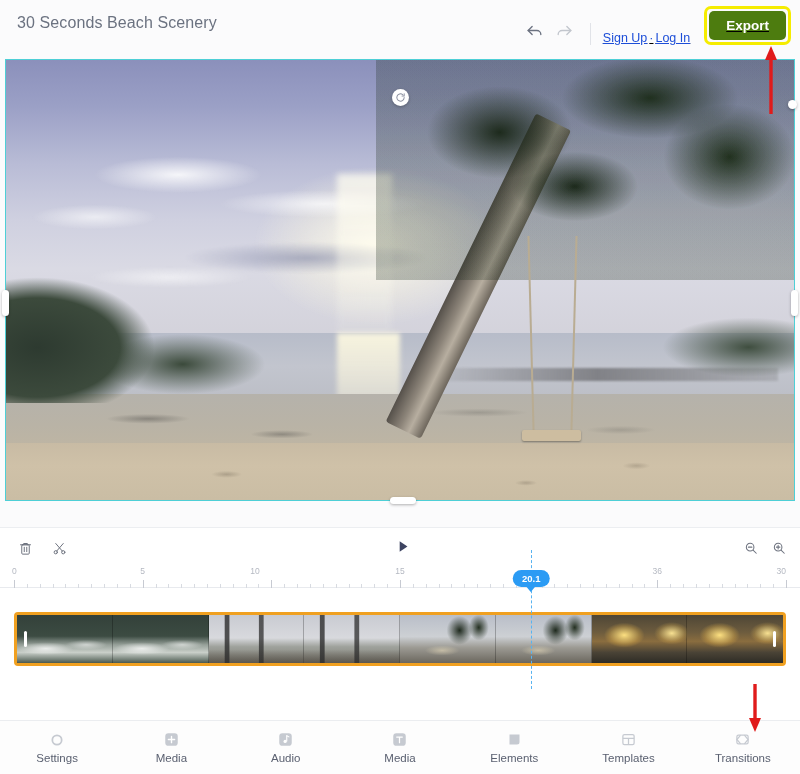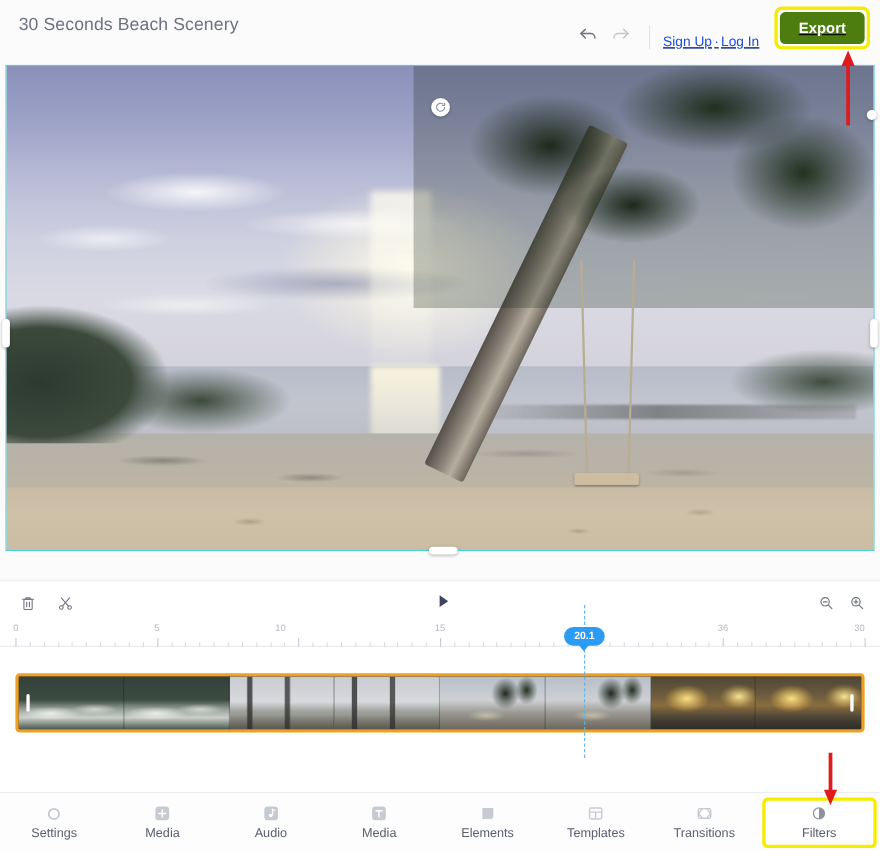--- a/index.html
+++ b/index.html
@@ -573,29 +573,20 @@
       </div>
       <div class="tool">
         <div class="tool-icon">
           <svg width="15" height="15" viewBox="0 0 24 24" fill="none" stroke="currentColor" stroke-width="2">
             <rect x="3" y="5" width="18" height="14" rx="2.5"></rect>
             <path d="M9 5 L3 12 L9 19M15 5 L21 12 L15 19"></path>
           </svg>
         </div>
         <div class="tool-label">Transitions</div>
       </div>
-      <div class="tool highlighted">
-        <div class="tool-icon">
-          <svg width="15" height="15" viewBox="0 0 24 24" fill="none" stroke="#8e929c" stroke-width="1.8">
-            <circle cx="12" cy="12" r="8"></circle>
-            <path d="M12 4 a8 8 0 0 1 0 16 Z" fill="#8e929c" stroke="none"></path>
-          </svg>
-        </div>
-        <div class="tool-label">Filters</div>
-      </div>
     </div>
 
   <svg class="arrow-up" viewBox="0 0 16 72">
     <line x1="8" y1="70" x2="8" y2="14" stroke="#e01b1b" stroke-width="3.4"></line>
     <polygon points="8,2 2,16 14,16" fill="#e01b1b"></polygon>
   </svg>
   <svg class="arrow-down" viewBox="0 0 16 50">
     <line x1="8" y1="0" x2="8" y2="36" stroke="#e01b1b" stroke-width="3.4"></line>
     <polygon points="8,48 2,34 14,34" fill="#e01b1b"></polygon>
   </svg>

